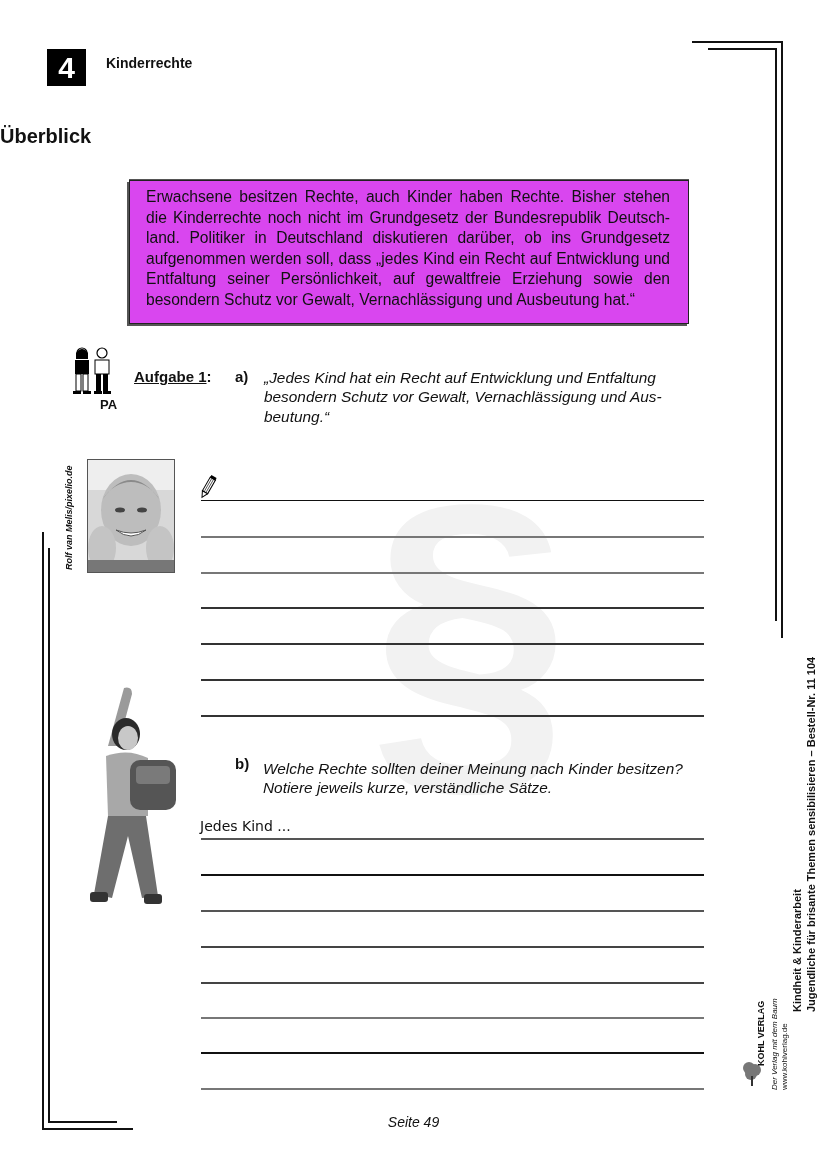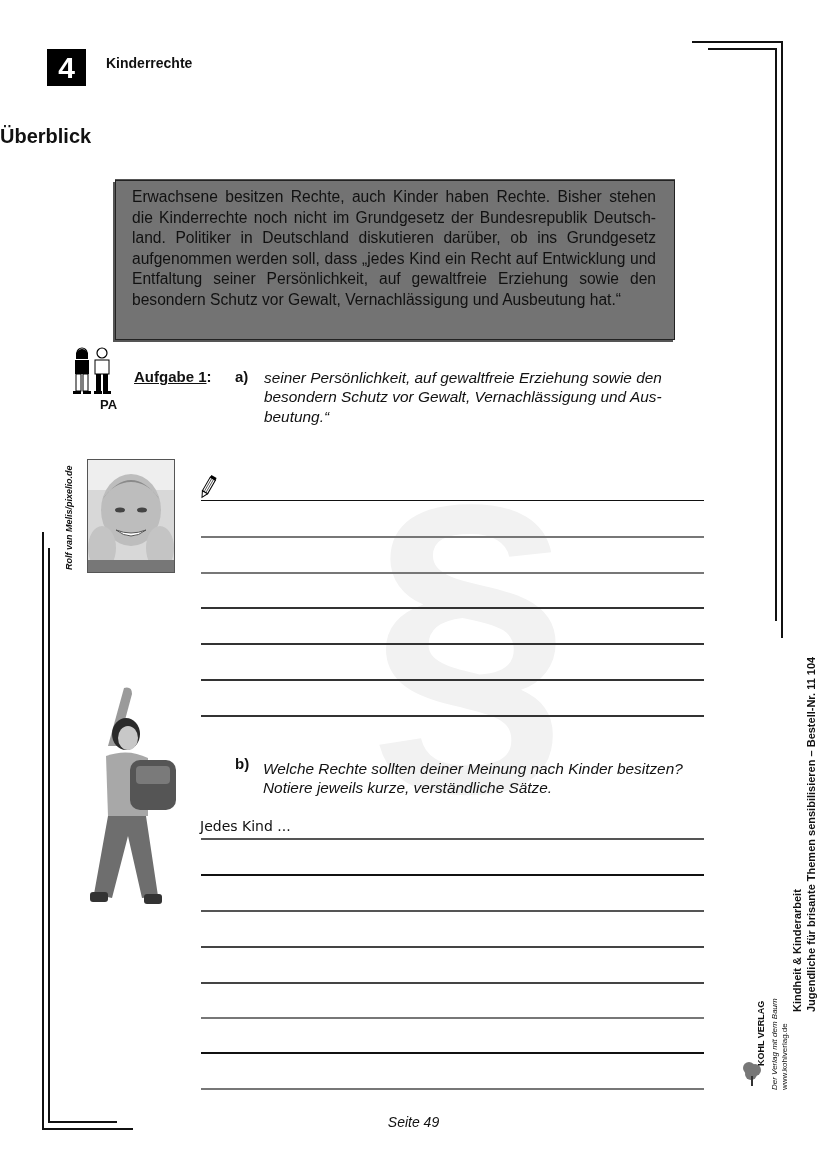--- a/index.html
+++ b/index.html
@@ -10,22 +10,22 @@
   
   .chapter-num { left: 47px; top: 49px; width: 39px; height: 37px; background: #000; color: #fff;
                  font-weight: bold; font-size: 30px; line-height: 37px; text-align: center; }
   .chapter-title { left: 106px; top: 55px; font-weight: bold; font-size: 14px; }
 
   
   .frame { background: #111; }
 
   .page-title { left: 0; width: 827px; top: 125px; text-align: left; font-weight: bold; font-size: 20px; }
 
-  .intro-box { left: 115px; top: 180px; width: 524px; height: 128px; padding: 6px 18px 24px 16px;
-               background: #737373; border: 1px solid #222; box-shadow: -2px 2px 0 #555, 0 -1px 0 #555;
+  .intro-box { left: 129px; top: 180px; width: 524px; height: 128px; padding: 6px 18px 8px 16px;
+               background: #d946ef; border: 1px solid #222; box-shadow: -2px 2px 0 #555, 0 -1px 0 #555;
                font-size: 15.6px; line-height: 20.6px; text-align: justify; }
 
   .pa-icon { left: 70px; top: 347px; width: 46px; height: 48px; }
   .pa-label { left: 82px; top: 397px; font-weight: bold; font-size: 13px; margin-left: 18px; }
 
   .task-label { left: 134px; top: 368px; font-weight: bold; font-size: 15px; }
   .task-label u { text-decoration: underline; }
   .part-letter { font-weight: bold; font-size: 15px; }
   .task-text { font-style: italic; font-size: 15.4px; line-height: 19.4px; }
 
@@ -94,21 +94,21 @@
   <rect x="33" y="44" width="8" height="3" fill="#000"></rect>
 </svg>
 <div class="abs pa-label">PA</div>
 
 <div class="abs task-label">
   <u>Aufgabe 1</u><span>:</span>
 </div>
 
 <div class="abs part-letter" style="left:235px;top:368px;">a)</div>
 <div class="abs task-text" style="left:264px;top:368px;width:450px;">
-  <div>seiner Persönlichkeit, auf gewaltfreie Erziehung sowie den</div>
+  <div>„Jedes Kind hat ein Recht auf Entwicklung und Entfaltung</div>
   <div>besondern Schutz vor Gewalt, Vernachlässigung und Aus-</div>
   <div>beutung.“</div>
 </div>
 
 <div class="abs photo-boy">
   <svg width="86" height="112" viewBox="0 0 86 112">
     <rect width="86" height="112" fill="#d8d8d8"></rect>
     <rect x="0" y="0" width="86" height="30" fill="#eee"></rect>
     <ellipse cx="43" cy="50" rx="30" ry="36" fill="#bdbdbd"></ellipse>
     <path d="M14 40 Q43 0 72 40 Q60 22 43 22 Q26 22 14 40Z" fill="#8a8a8a"></path>

